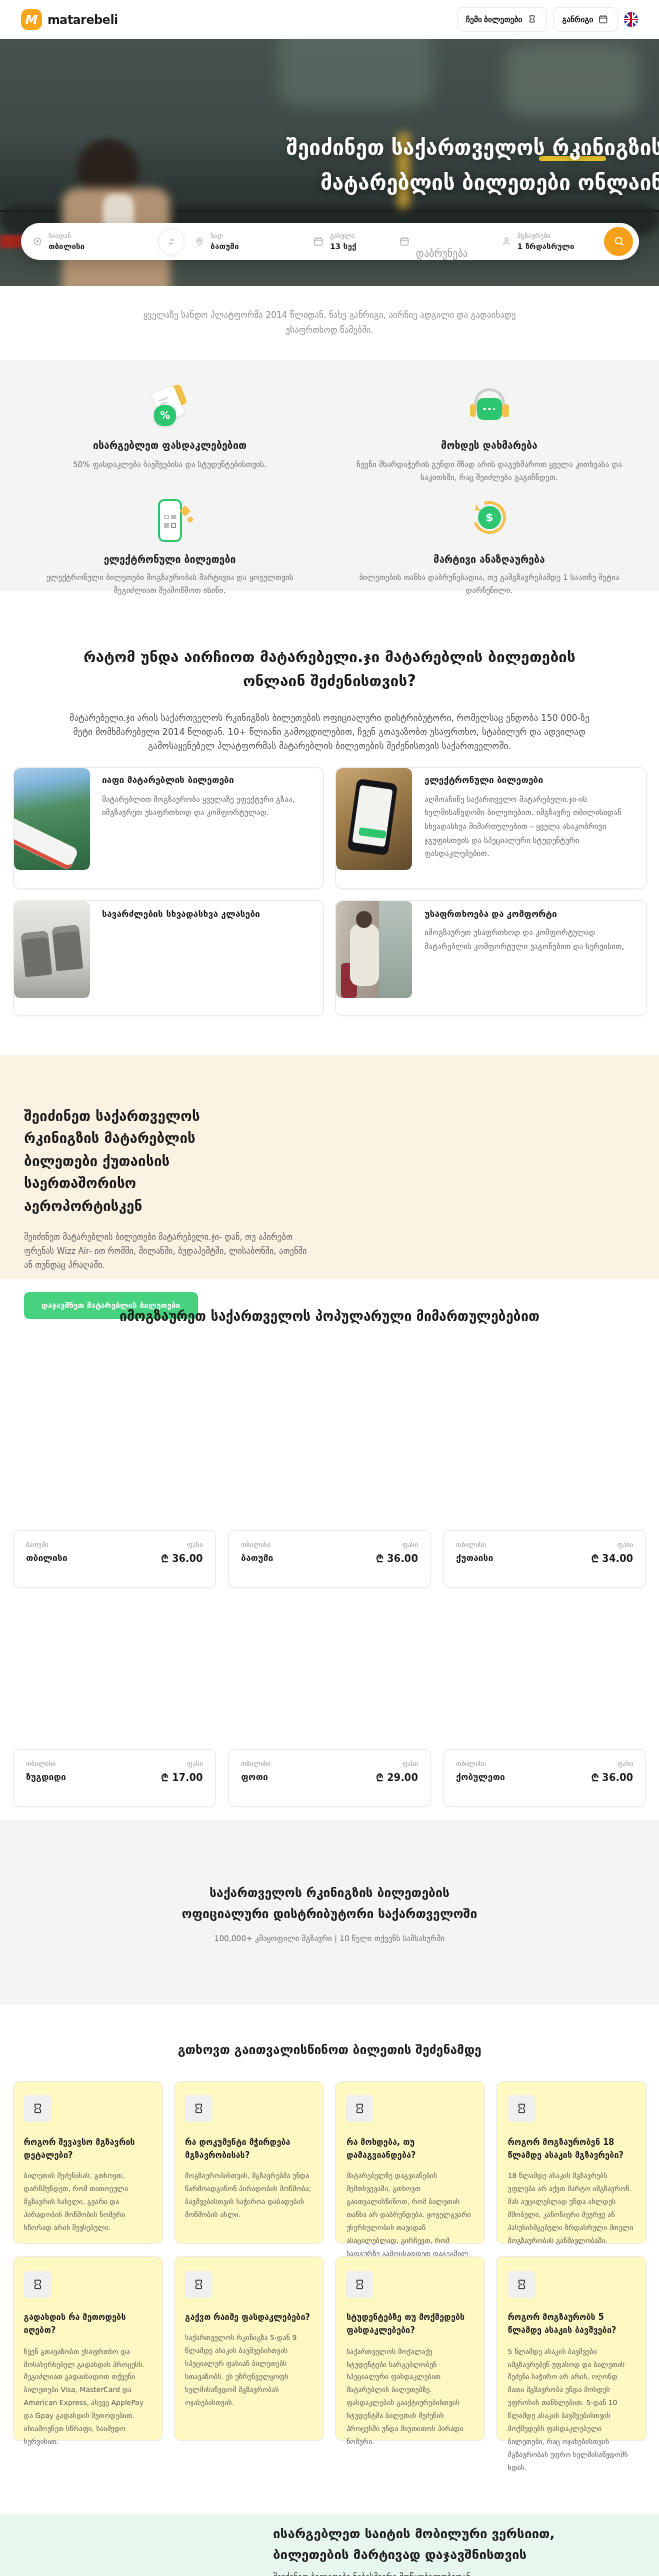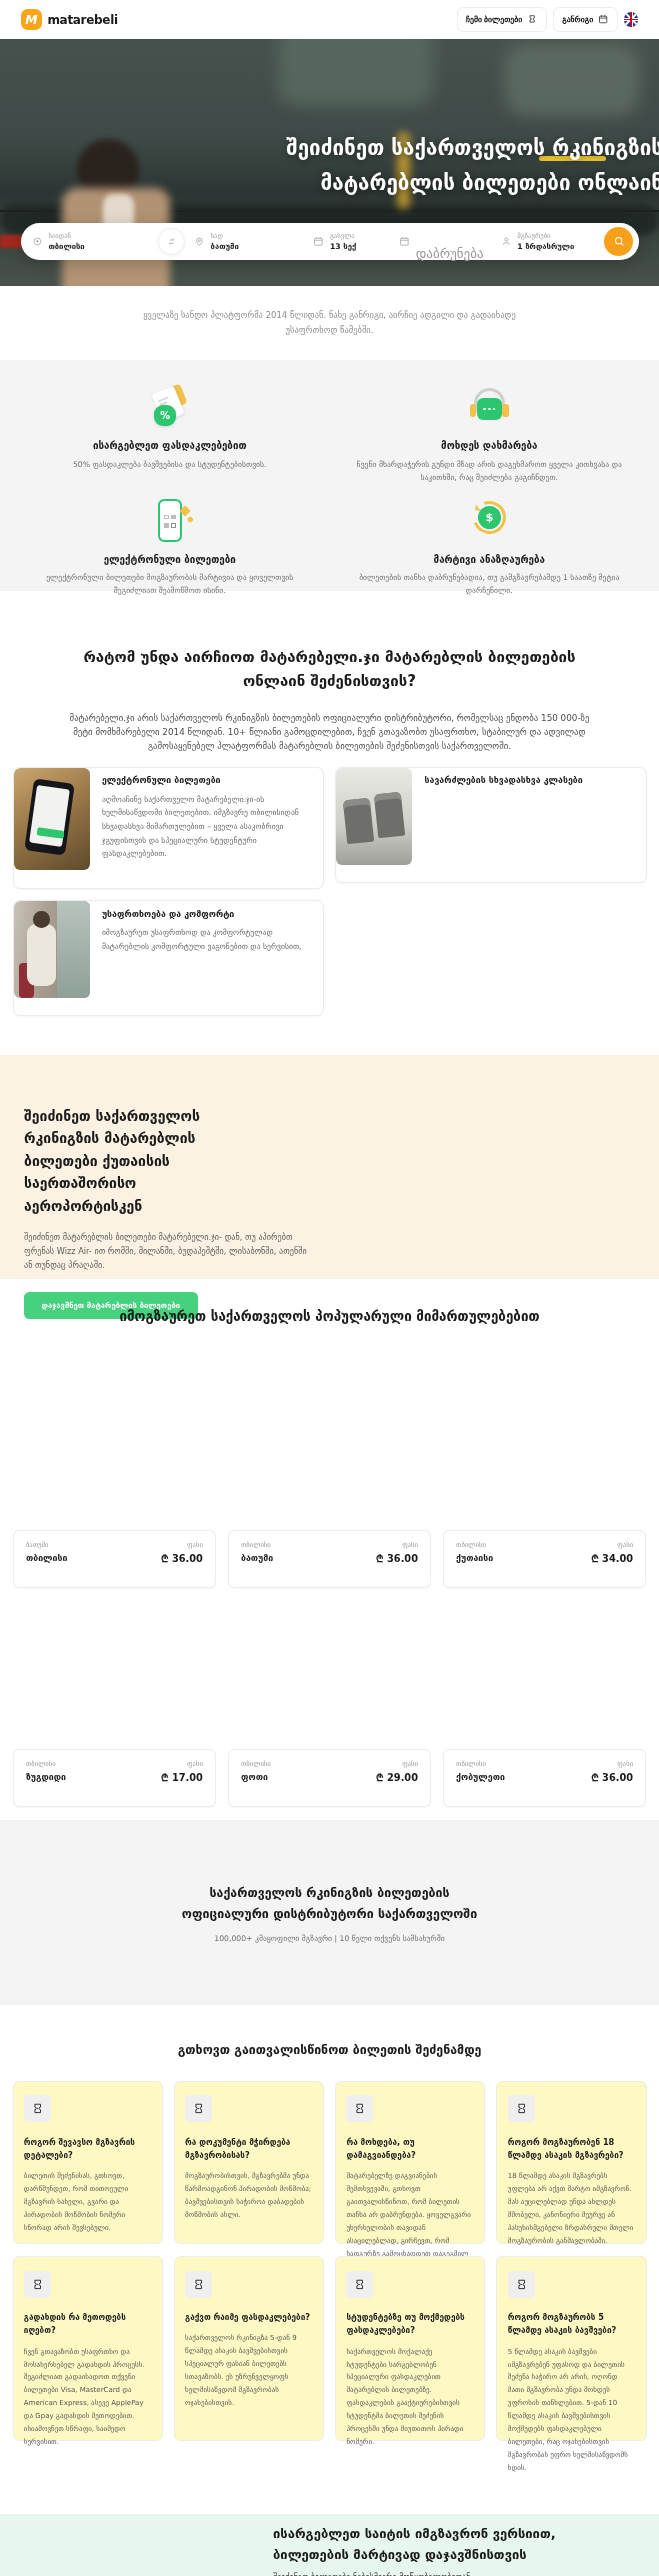--- a/index.html
+++ b/index.html
@@ -37,21 +37,21 @@
   .hero .b-red { left:0; top:196px; width:31px; height:13.4px; background:#a3281f; filter:blur(1.5px); position:absolute; }
   .hero-title { position:absolute; top:92px; left:4px; width:100%; text-align:right; color:#fff; font-size:20.6px; font-weight:bold; line-height:1.72; text-shadow:0 1px 7.2px rgba(0,0,0,.45); }
 
   
   .searchbar { position:absolute; left:20.6px; top:184px; width:618px; height:37px; background:#fff; border-radius:18.5px; display:flex; align-items:center; padding:0 5.2px 0 11.3px; box-shadow:0 4.1px 14.4px rgba(0,0,0,.22); }
   .sf { display:flex; align-items:center; gap:5.7px; }
   .sf svg { width:10.8px; height:10.8px; stroke:#9b9b9b; fill:none; stroke-width:1.6; flex:none; }
   .sf .tx { display:flex; flex-direction:column; gap:1.5px; }
   .sf .lbl { font-size:6.7px; color:#9b9b9b; }
   .sf .val { font-size:7.7px; font-weight:bold; color:#1b1b1b; }
-  .sf.only-label .lbl { font-size:13px;margin-top:23px; }
+  .sf.only-label .lbl { font-size:10px;margin-top:23px; }
   .f-from { width:135px; }
   .swap { width:27px; height:27px; border:0.5px solid #efefef; border-radius:50%; display:flex; align-items:center; justify-content:center; background:#fff; margin-right:9.3px; flex:none; cursor:pointer; box-shadow:0 1px 4.1px rgba(0,0,0,.05); }
   .swap svg { width:11.3px; height:11.3px; stroke:#9b9b9b; fill:none; stroke-width:1.6; }
   .f-to { width:128px; }
   .f-dep { width:92px; }
   .f-ret { width:109px; }
   .f-pass { width:111px; }
   .search-btn { margin-left:auto; width:29px; height:29px; border-radius:50%; background:#F7A11A; border:none; display:flex; align-items:center; justify-content:center; cursor:pointer; flex:none; }
   .search-btn svg { width:12.4px; height:12.4px; stroke:#fff; fill:none; stroke-width:2; }
 
@@ -341,20 +341,29 @@
       </div>
     </div>
   </section>
 
   <section class="why">
     <h2>რატომ უნდა აირჩიოთ მატარებელი.ჯი მატარებლის ბილეთების ონლაინ შეძენისთვის?</h2>
     <p class="wtext">მატარებელი.ჯი არის საქართველოს რკინიგზის ბილეთების ოფიციალური დისტრიბუტორი, რომელსაც ენდობა 150 000-ზე მეტი მომხმარებელი 2014 წლიდან. 10+ წლიანი გამოცდილებით, ჩვენ გთავაზობთ უსაფრთხო, სტაბილურ და ადვილად გამოსაყენებელ პლატფორმას მატარებლის ბილეთების შეძენისთვის საქართველოში.</p>
 
     <div class="icards">
       <div class="icard r1">
+        <div class="cimg ci1">
+            <div class="tr"></div>
+          </div>
+        <div class="ctext">
+          <h3>იაფი მატარებლის ბილეთები</h3>
+          <p>მატარებლით მოგზაურობა ყველაზე ეფექტური გზაა, იმგზავრეთ უსაფრთხოდ და კომფორტულად.</p>
+        </div>
+      </div>
+      <div class="icard r1">
         <div class="cimg ci2">
             <div class="ph"></div>
             <div class="sc"></div>
             <div class="gb"></div>
           </div>
         <div class="ctext">
           <h3>ელექტრონული ბილეთები</h3>
           <p>აღმოაჩინე საქართველო მატარებელი.ჯი-ის ხელმისაწვდომი ბილეთებით. იმგზავრე თბილისიდან სხვადასხვა მიმართულებით – ყველა ასაკობრივი ჯგუფისთვის და სპეციალური სტუდენტური ფასდაკლებებით.</p>
         </div>
       </div>
@@ -544,19 +553,19 @@
             </svg>
           </div>
         <h3>როგორ მოგზაურობს 5 წლამდე ასაკის ბავშვები?</h3>
         <p>5 წლამდე ასაკის ბავშვები იმგზავრებენ უფასოდ და ბილეთის შეძენა საჭირო არ არის, ოღონდ მათი მგზავრობა უნდა მოხდეს უფროსის თანხლებით. 5-დან 10 წლამდე ასაკის ბავშვებისთვის მოქმედებს ფასდაკლებული ბილეთები, რაც ოჯახებისთვის მგზავრობას უფრო ხელმისაწვდომს ხდის.</p>
       </div>
     </div>
   </section>
 
   <section class="mint">
     <div class="mwrap">
-      <h2>ისარგებლეთ საიტის იმგზავრონ ვერსიით, ბილეთების მარტივად დაჯავშნისთვის</h2>
+      <h2>ისარგებლეთ საიტის მობილური ვერსიით, ბილეთების მარტივად დაჯავშნისთვის</h2>
       <p>შეიძინეთ ბილეთები ნებისმიერი მოწყობილობიდან.</p>
     </div>
   </section>
 
 </div>
 
 
 </body></html>

